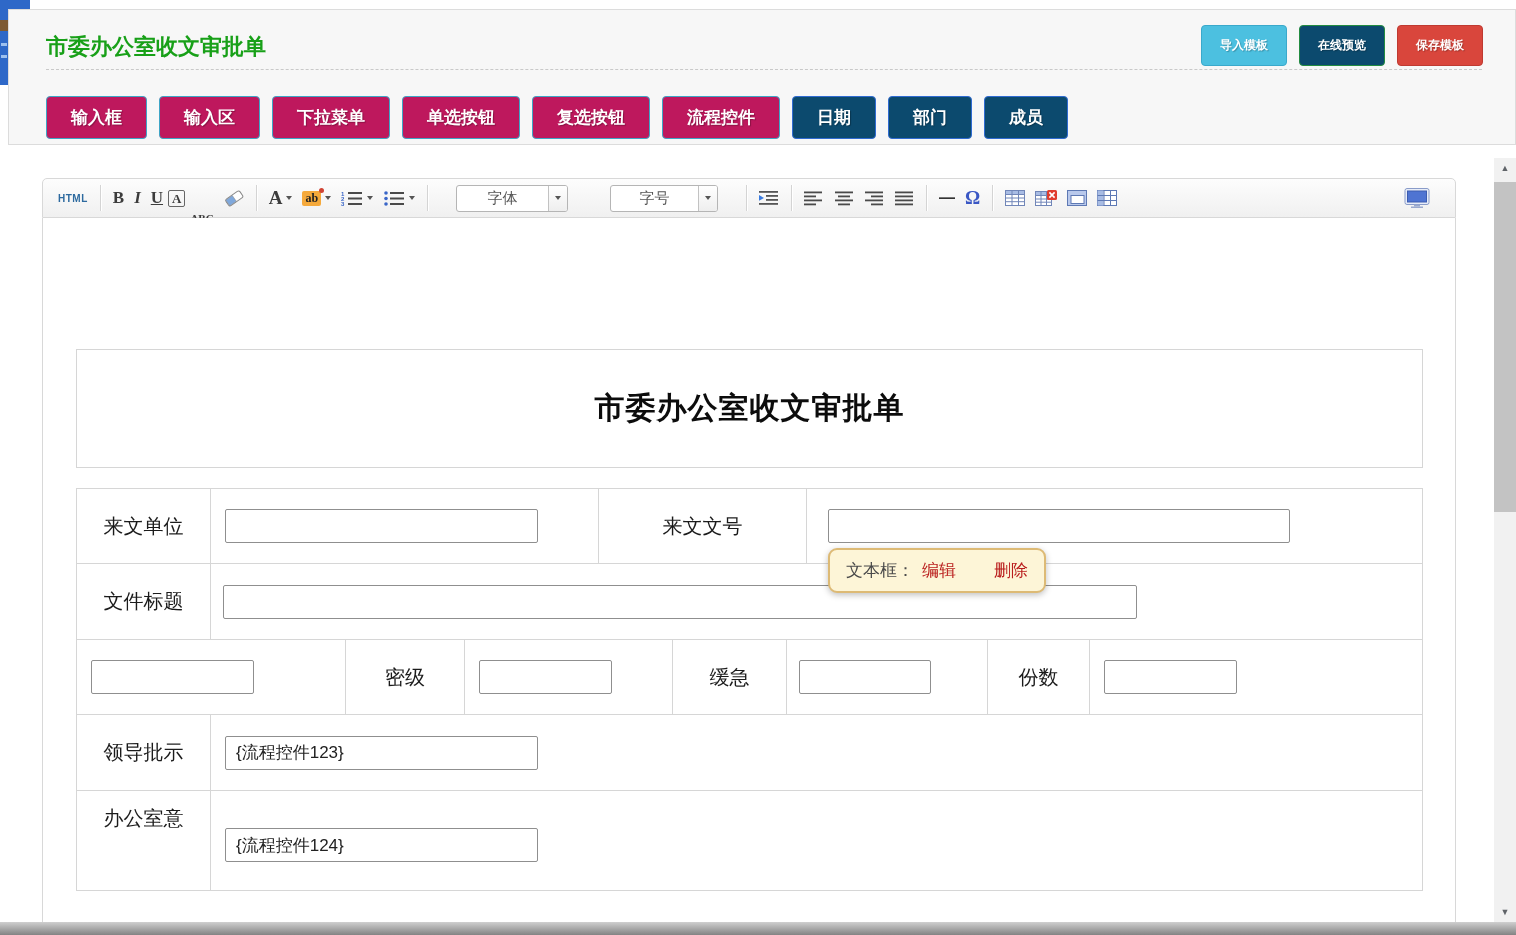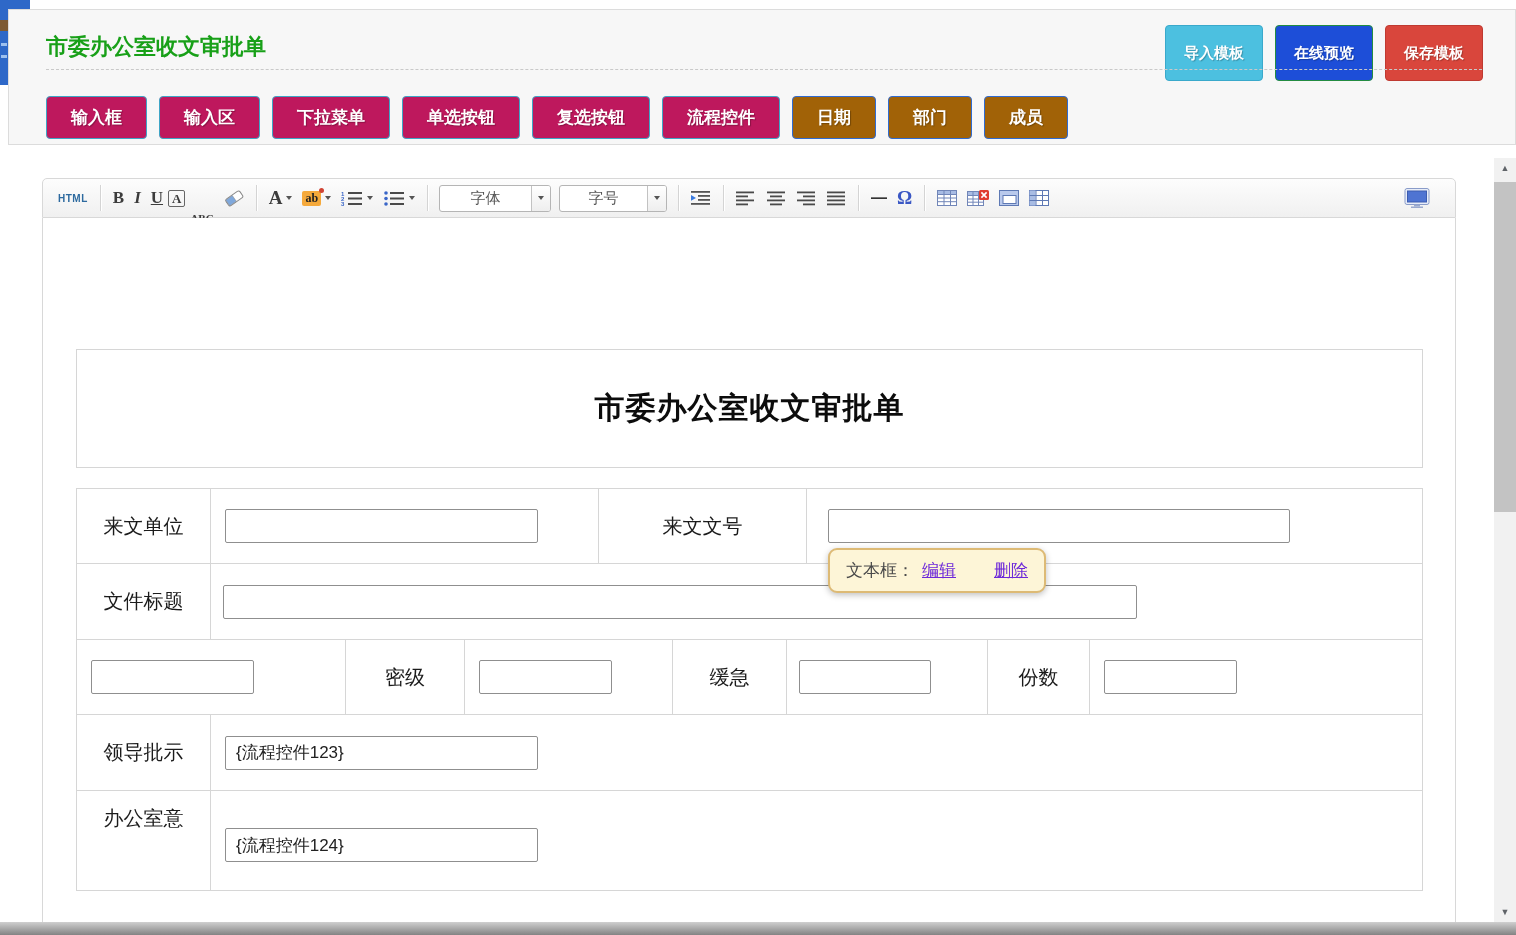--- a/index.html
+++ b/index.html
@@ -14,52 +14,52 @@
   .frag-left i.m1 { top:34px; } .frag-left i.m2 { top:46px; }
   .frag-brown { position:absolute; left:0; top:20px; width:8px; height:11px; background:#7d5a33; }
 
   
   .header { position:absolute; left:8px; top:9px; width:1508px; height:136px;
     background:#f7f7f7; border:1px solid #dcdcdc; }
   .hdr-title { position:absolute; left:37px; top:22px; font-family:"Liberation Serif", serif;
     font-weight:bold; font-size:22px; color:#18a018; }
   .hdr-dash { position:absolute; left:37px; right:33px; top:59px; border-top:1px dashed #c9c9c9; height:0; }
   .hdr-actions { position:absolute; right:32px; top:15px; display:flex; gap:12px; }
-  .abtn { height:56px; padding:0 18px; display:flex; align-items:center; justify-content:center;
-    color:#fff; font-family:"Liberation Serif", serif; font-weight:bold; font-size:15px;
+  .abtn { height:41px; padding:0 18px; display:flex; align-items:center; justify-content:center;
+    color:#fff; font-family:"Liberation Serif", serif; font-weight:bold; font-size:12px;
     border-radius:4px; text-shadow:1px 1px 1px rgba(0,0,0,.25); cursor:pointer; }
   .abtn.import { background:#4cc0e0; border:1px solid #3aa9cb; }
-  .abtn.preview { background:#1d4ed8; border:1px solid #238c41; }
+  .abtn.preview { background:#0c4a6e; border:1px solid #238c41; }
   .abtn.save { background:#d9463c; border:1px solid #bf3a31; }
   .widget-row { position:absolute; left:37px; top:86px; display:flex; gap:12px; }
   .wbtn { height:43px; padding:0 24px; display:flex; align-items:center; justify-content:center;
     background:#be185d; border:1px solid #3ea5c6; border-radius:4px; color:#fff;
     font-family:"Liberation Serif", serif; font-weight:bold; font-size:17px;
     text-shadow:1px 1px 1px rgba(0,0,0,.28); cursor:pointer; }
-  .wbtn.fld { background:#a16207; border-color:#2f6bd2; }
+  .wbtn.fld { background:#0c4a6e; border-color:#2f6bd2; }
 
   
   .editor { position:absolute; left:42px; top:178px; width:1414px; }
   .tb { height:40px; border:1px solid #d8d8d8; border-radius:5px 5px 0 0;
     background:linear-gradient(#fdfdfd,#f0f0f0); display:flex; align-items:center; padding:0 10px; }
   .tb-btn { display:inline-flex; align-items:center; padding:3px 5px; border-radius:2px; cursor:pointer; }
   .sep { width:1px; height:26px; background:#d4d4d4; box-shadow:1px 0 0 #fff; margin:0 7px; flex:none; }
   .glyph { font-family:"Liberation Serif", serif; font-weight:bold; font-size:17px; color:#3c3c3c; }
   .tb-html { font-size:10px; font-weight:bold; color:#2d6a9f; letter-spacing:.5px; }
   .it { font-style:italic; } .un { text-decoration:underline; }
   .boxa { font-size:13px; border:1px solid #666; padding:0 3px; line-height:15px; }
   .strike { font-size:11px; text-decoration:line-through;margin-top:40px; }
   .hl { background:#f5a93b; border-radius:2px; padding:0 3px; font-weight:bold; font-size:12px;
     color:#222; position:relative; font-family:"Liberation Serif", serif; }
   .hl::after { content:''; position:absolute; right:-3px; top:-3px; width:5px; height:5px;
     border-radius:50%; background:#d04333; }
   .caret { display:inline-block; width:0; height:0; border-left:3.5px solid transparent;
     border-right:3.5px solid transparent; border-top:4px solid #555; margin-left:4px; }
   .tb-select { display:flex; height:27px; border:1px solid #b5b5b5; border-radius:3px;
-    background:#fff; overflow:hidden; margin:0 4px; cursor:pointer; }
+    background:#fff; overflow:hidden; margin:0 21px; cursor:pointer; }
   .tb-select .sel-lbl { flex:1; text-align:center; font-size:15px; color:#555; line-height:25px;
     font-family:"Liberation Serif", serif; }
   .tb-select .sel-dd { width:19px; border-left:1px solid #c2c2c2; display:flex; align-items:center;
     justify-content:center; background:linear-gradient(#fff,#eee); }
   .tb-select .sel-dd .caret { margin-left:0; }
   .w112 { width:112px; } .w108 { width:108px; }
   .tb-hr { font-weight:bold; font-size:16px; color:#333; width:26px; text-align:center; }
   .tb-omega { font-size:19px; font-weight:bold; color:#3a57c4; font-family:"Liberation Serif", serif; }
   .tb-spacer { flex:1; }
   .tb svg { display:block; }
@@ -80,21 +80,21 @@
   .lblc.top { align-items:flex-start; padding-top:14px; }
   .ctl { height:34px; border:1px solid #8f8f8f; border-radius:2px; background:#fff;
     font-size:17px; color:#222; padding:0 10px; font-family:inherit; }
   .h75 .cell { height:75px; } .h76 .cell { height:76px; } .h100 .cell { height:100px; }
 
   
   .ctl-tip { position:absolute; left:785px; top:330px; z-index:5; background:#fdf5d7;
     border:2px solid #ddba75; border-radius:9px; box-shadow:0 2px 6px rgba(0,0,0,.25);
     padding:9px 16px; display:flex; align-items:center; font-family:"Liberation Serif", serif;
     font-size:17px; color:#4a4a4a; white-space:nowrap; }
-  .ctl-tip a { color:#6d28d9; text-decoration:underline; cursor:pointer;text-align:right; }
+  .ctl-tip a { color:#b91c1c; cursor:pointer;text-align:right; }
   .ctl-tip a.edit { margin-left:8px; } .ctl-tip a.del { margin-left:38px; }
 
   
   .sbar { position:absolute; left:1494px; top:158px; width:22px; height:764px; background:#f1f1f1; }
   .sb-up,.sb-down { position:absolute; left:0; width:100%; height:20px; display:flex;
     align-items:center; justify-content:center; font-size:9px; color:#5f6368; cursor:pointer; }
   .sb-up { top:0; } .sb-down { bottom:0; }
   .sb-thumb { position:absolute; left:0; top:24px; width:100%; height:330px; background:#c3c3c3; cursor:pointer; }
 
   .bottom-bar { position:absolute; left:0; top:922px; width:1516px; height:13px;

